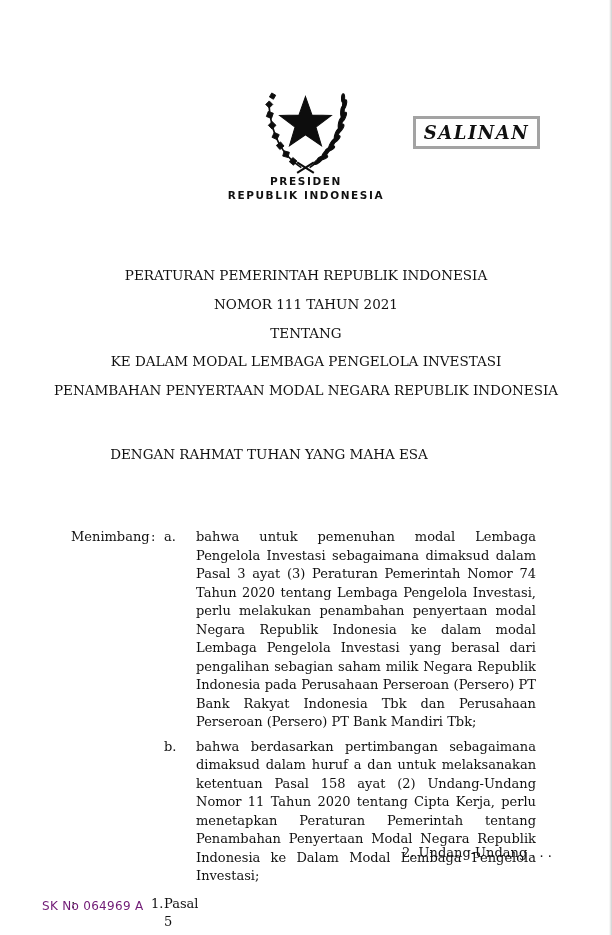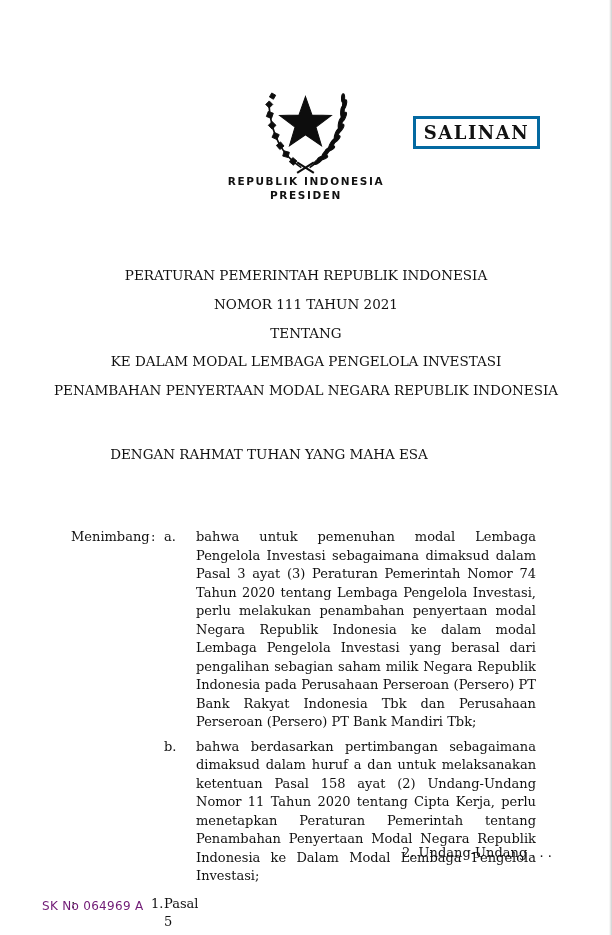--- a/index.html
+++ b/index.html
@@ -19,23 +19,23 @@
   
   .emblem{position:absolute;left:251px;top:82px;width:110px;height:94px;}
   .letterhead{
     position:absolute;left:0;top:174px;width:612px;
     text-align:center;
     font-family:"DejaVu Sans", sans-serif;
     font-weight:bold;font-size:10.5px;line-height:14px;letter-spacing:1.6px;
   }
   .salinan{
     position:absolute;left:413px;top:116px;width:127px;height:33px;
-    border:3px solid #0369a1;box-sizing:border-box;
+    border:3px solid #a3a3a3;box-sizing:border-box;
     display:flex;align-items:center;justify-content:center;
-    font-weight:bold;font-size:18px;letter-spacing:1.5px;
+    font-weight:bold;font-size:18px;letter-spacing:1.5px;font-style:italic;
   }
   
   .title-block{
     position:absolute;left:0;top:261px;width:612px;text-align:center;
     font-size:13.5px;
   }
   .title-block div{height:28.8px;line-height:28.8px;white-space:nowrap;}
   .preamble-1{position:absolute;left:0;top:446px;width:538px;text-align:center;font-size:13.5px;}
   .preamble-2{position:absolute;left:0;top:489px;width:612px;text-align:center;font-size:13.5px;}
   
@@ -100,22 +100,22 @@
         <path d="M44,77 L60,87 M60,77 L44,87" fill="none" stroke-width="2"></path>
       </g>
     </svg>
   </span>
 
   <div class="salinan">
     <span>SALINAN</span>
   </div>
 
   <div class="letterhead">
+    <div>PRESIDEN</div>
     <div>REPUBLIK INDONESIA</div>
-    <div>PRESIDEN</div>
   </div>
 
   <div class="title-block">
     <div>PERATURAN PEMERINTAH REPUBLIK INDONESIA</div>
     <div>NOMOR 111 TAHUN 2021</div>
     <div>TENTANG</div>
     <div>KE DALAM MODAL LEMBAGA PENGELOLA INVESTASI</div>
     <div>PENAMBAHAN PENYERTAAN MODAL NEGARA REPUBLIK INDONESIA</div>
   </div>
 

